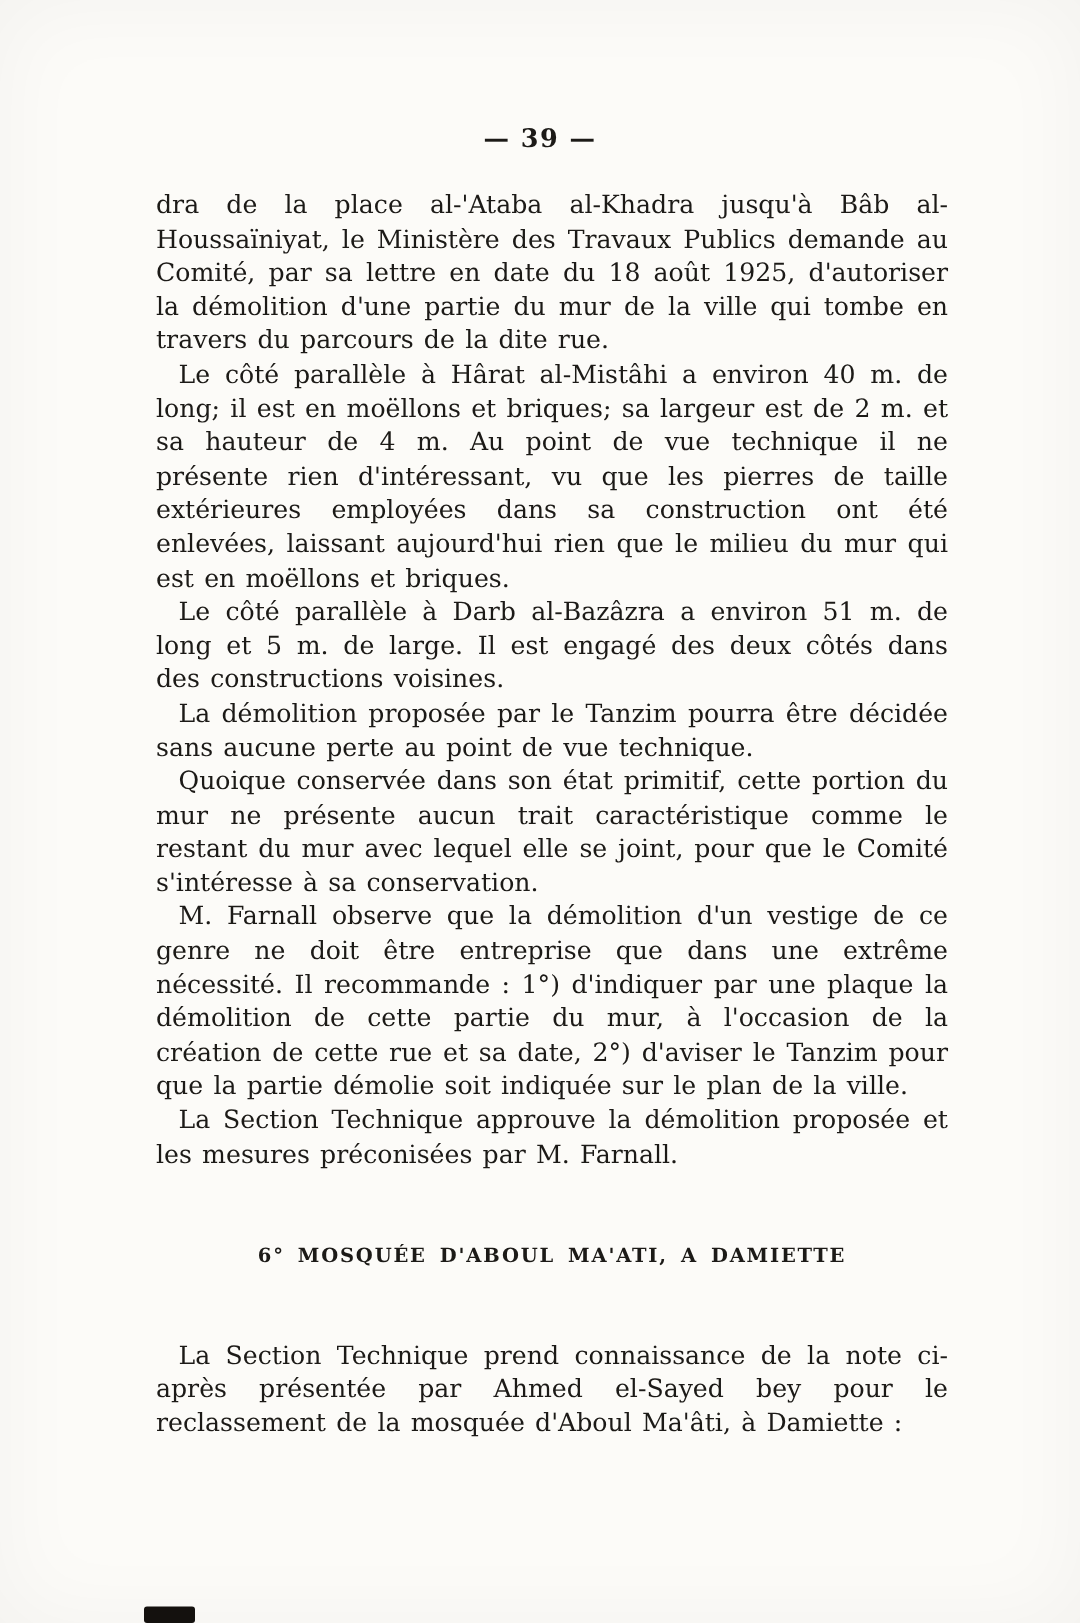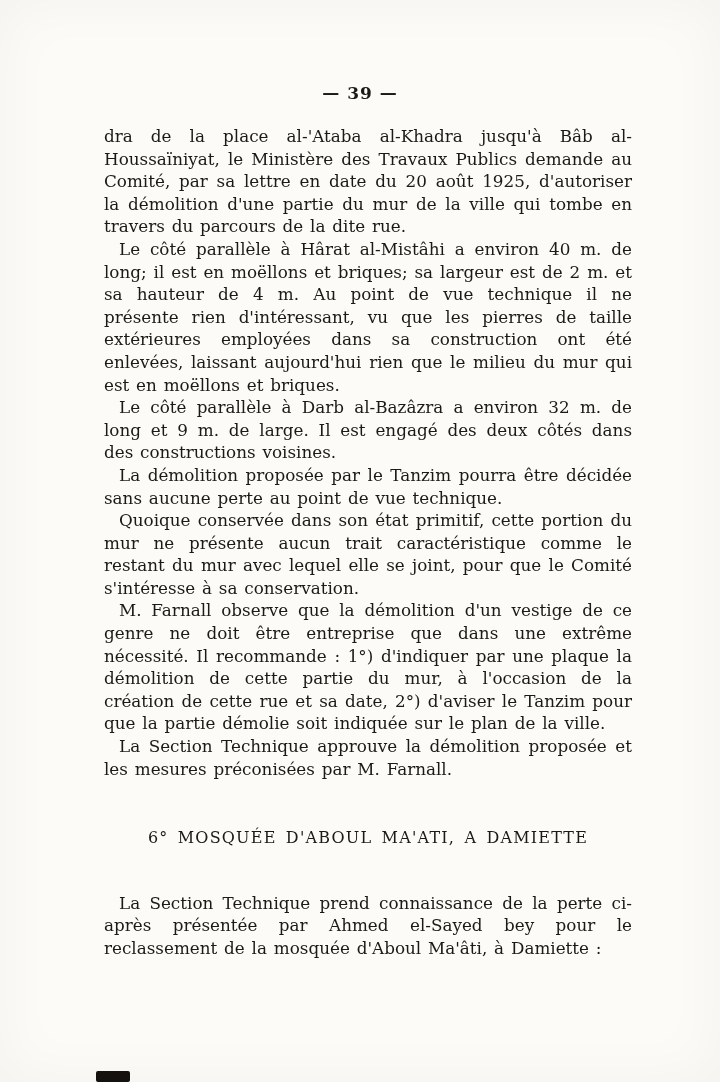--- a/index.html
+++ b/index.html
@@ -41,22 +41,22 @@
     margin: 0;
     text-indent: 15px;
     word-spacing: 1.5px;
   }
   .para.no-indent {
     text-indent: 0;
   }
   .section-heading {
     margin: 47px 0 42px 0;
     text-align: center;
-    font-size: 16px;
-    font-weight: normal;
+    font-size: 13px;
+    font-weight: bold;
     letter-spacing: 1.2px;
     word-spacing: 3px;
     text-indent: 0;
   }
   .scan-artifact {
     position: absolute;
     left: 96px;
     top: 1071px;
     width: 34px;
     height: 11px;
@@ -66,36 +66,36 @@
 </style>
 </head>
 <body>
 
 <div class="page">
 
   <div class="page-number">— 39 —</div>
 
   <div class="text-block">
 
-    <p class="para no-indent">dra de la place al-'Ataba al-Khadra jusqu'à Bâb al-Houssaïniyat, le Ministère des Travaux Publics demande au Comité, par sa lettre en date du 20 août 1925, d'autoriser la démolition d'une partie du mur de la ville qui tombe en travers du parcours de la dite rue.</p>
+    <p class="para no-indent">dra de la place al-'Ataba al-Khadra jusqu'à Bâb al-Houssaïniyat, le Ministère des Travaux Publics demande au Comité, par sa lettre en date du 18 août 1925, d'autoriser la démolition d'une partie du mur de la ville qui tombe en travers du parcours de la dite rue.</p>
 
 
     <p class="para">Le côté parallèle à Hârat al-Mistâhi a environ 40 m. de long; il est en moëllons et briques; sa largeur est de 2 m. et sa hauteur de 4 m. Au point de vue technique il ne présente rien d'intéressant, vu que les pierres de taille extérieures employées dans sa construction ont été enlevées, laissant aujourd'hui rien que le milieu du mur qui est en moëllons et briques.</p>
 
-    <p class="para">Le côté parallèle à Darb al-Bazâzra a environ 32 m. de long et 9 m. de large. Il est engagé des deux côtés dans des constructions voisines.</p>
+    <p class="para">Le côté parallèle à Darb al-Bazâzra a environ 51 m. de long et 5 m. de large. Il est engagé des deux côtés dans des constructions voisines.</p>
 
     <p class="para">La démolition proposée par le Tanzim pourra être décidée sans aucune perte au point de vue technique.</p>
 
     <p class="para">Quoique conservée dans son état primitif, cette portion du mur ne présente aucun trait caractéristique comme le restant du mur avec lequel elle se joint, pour que le Comité s'intéresse à sa conservation.</p>
 
     <p class="para">M. Farnall observe que la démolition d'un vestige de ce genre ne doit être entreprise que dans une extrême nécessité. Il recommande : 1°) d'indiquer par une plaque la démolition de cette partie du mur, à l'occasion de la création de cette rue et sa date, 2°) d'aviser le Tanzim pour que la partie démolie soit indiquée sur le plan de la ville.</p>
 
     <p class="para">La Section Technique approuve la démolition proposée et les mesures préconisées par M. Farnall.</p>
 
     <h2 class="section-heading">6° MOSQUÉE D'ABOUL MA'ATI, A DAMIETTE</h2>
 
-    <p class="para">La Section Technique prend connaissance de la perte ci-après présentée par Ahmed el-Sayed bey pour le reclassement de la mosquée d'Aboul Ma'âti, à Damiette :</p>
+    <p class="para">La Section Technique prend connaissance de la note ci-après présentée par Ahmed el-Sayed bey pour le reclassement de la mosquée d'Aboul Ma'âti, à Damiette :</p>
 
   </div>
 
   <div class="scan-artifact"></div>
 
 </div>
 
 </body></html>

